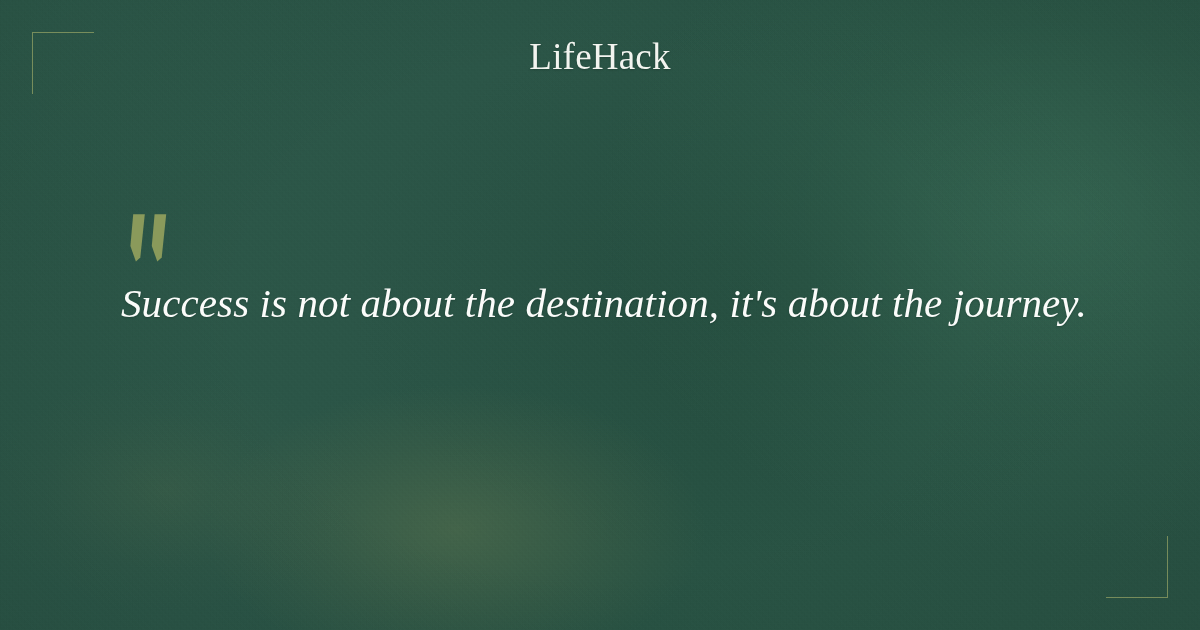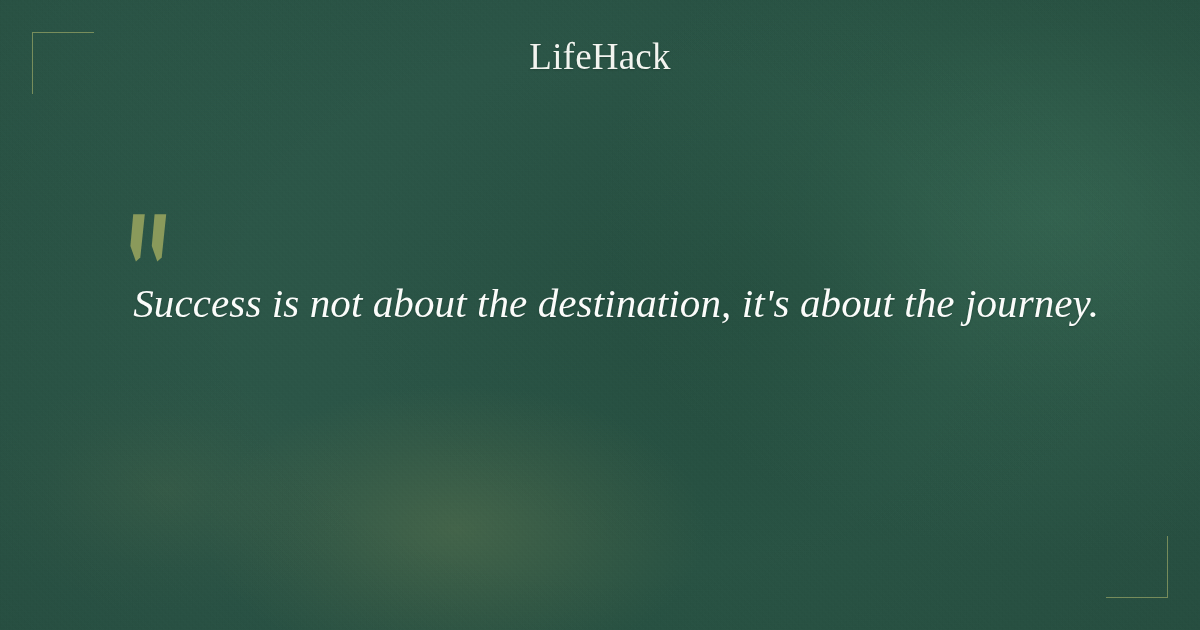--- a/index.html
+++ b/index.html
@@ -8,21 +8,20 @@
     background: #1e3a30;
   }
 
   #card {
     position: relative;
     width: 1200px;
     height: 630px;
     overflow: hidden;
     background: #404040;
     font-family: "Liberation Serif", "DejaVu Serif", serif;
-    text-align: right;
     -webkit-font-smoothing: antialiased;
   }
 
   
   .bg-layer {
     position: absolute;
     inset: 0;
     pointer-events: none;
   }
 

